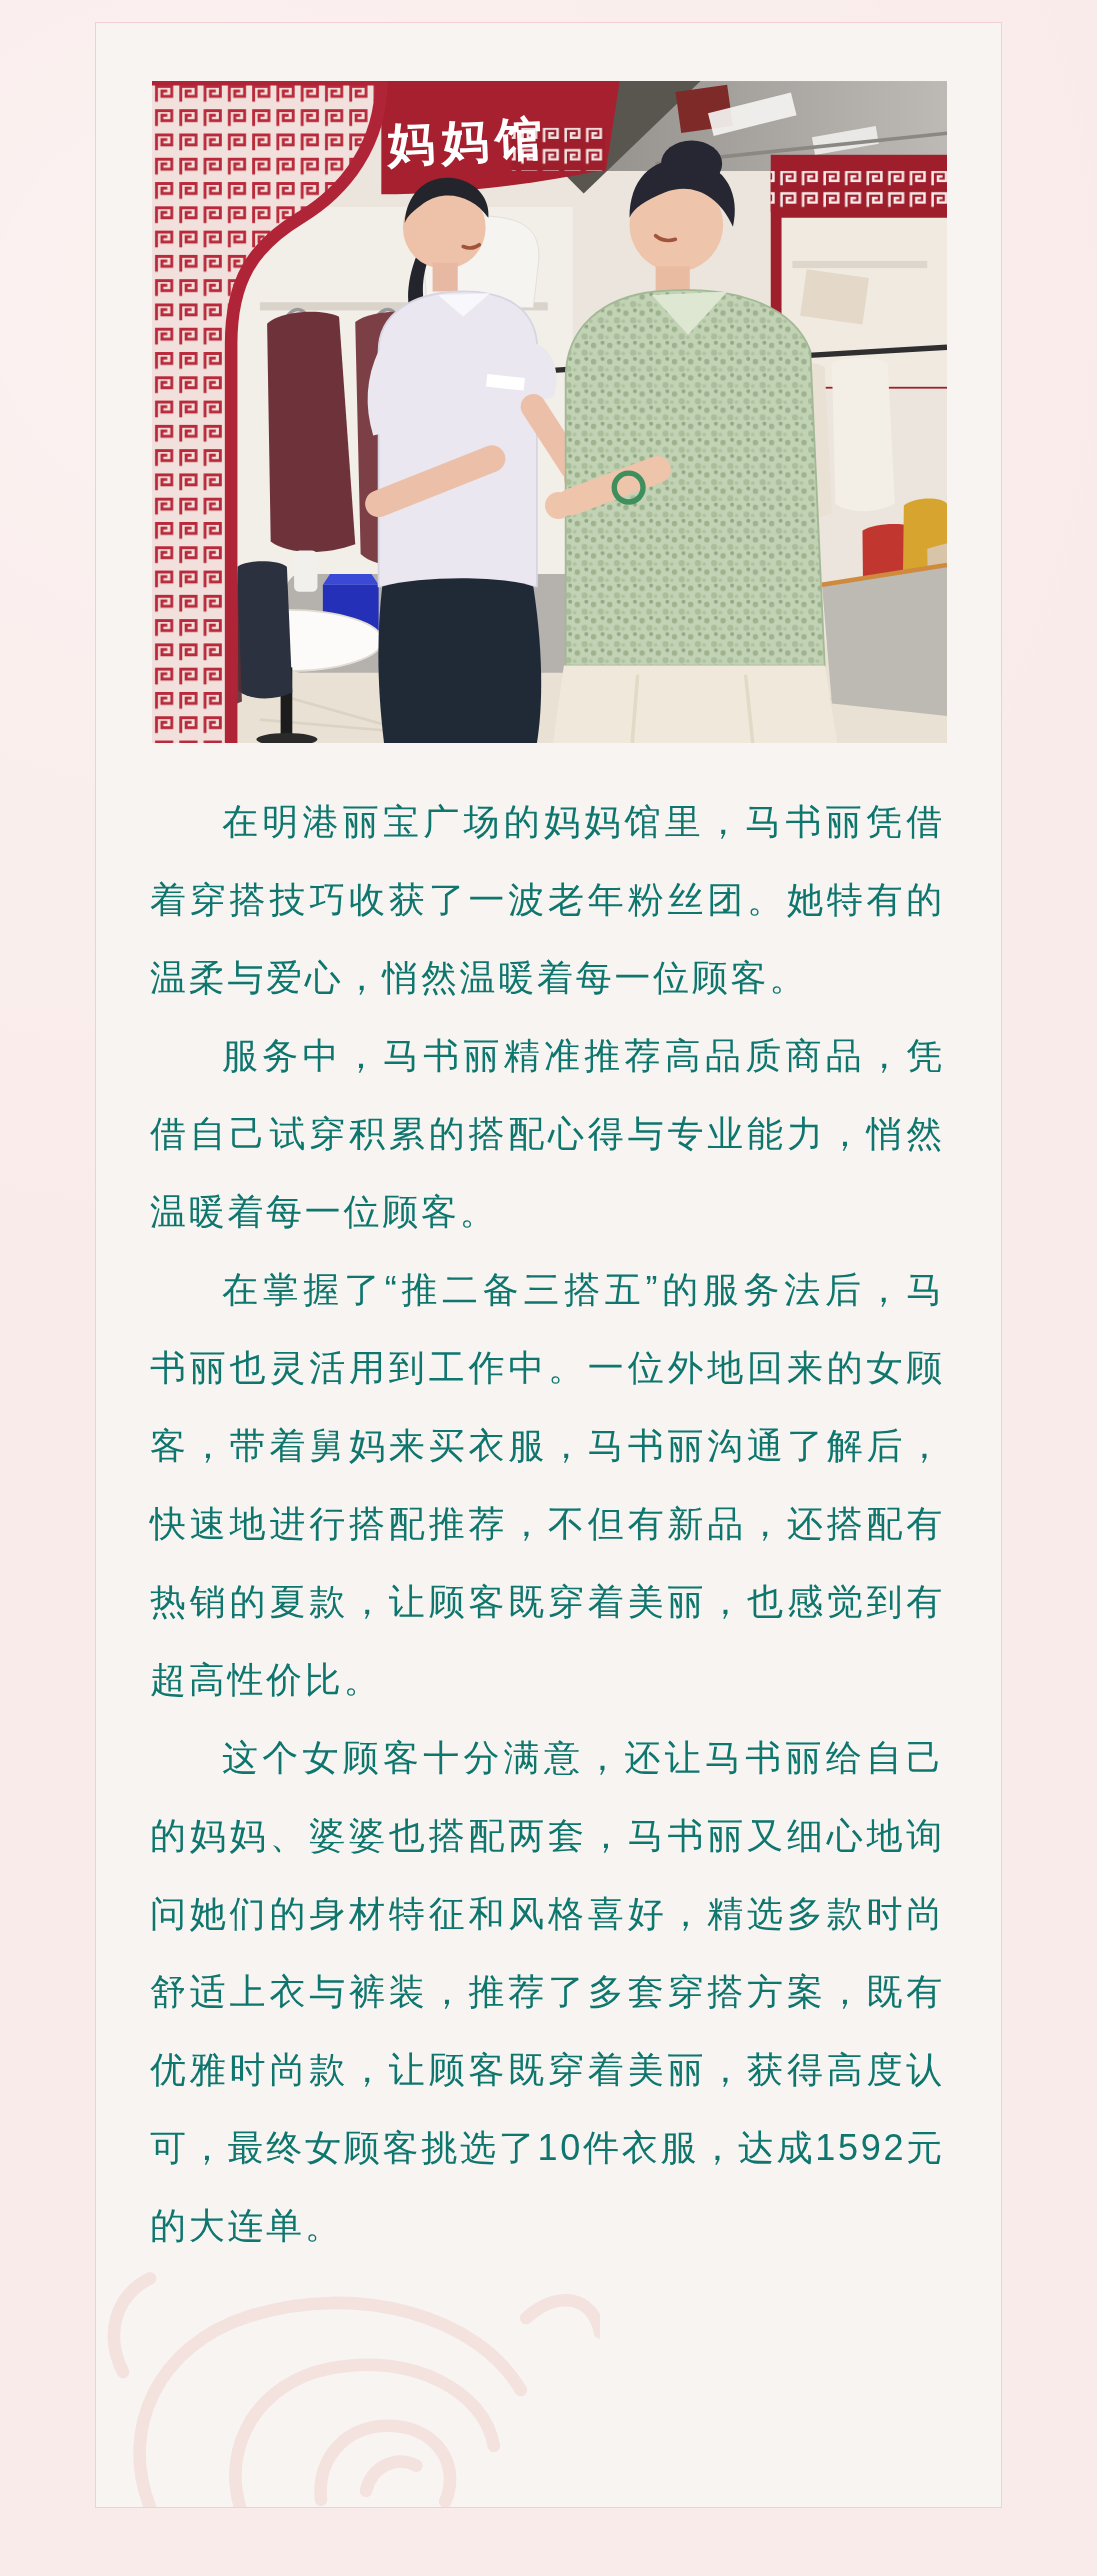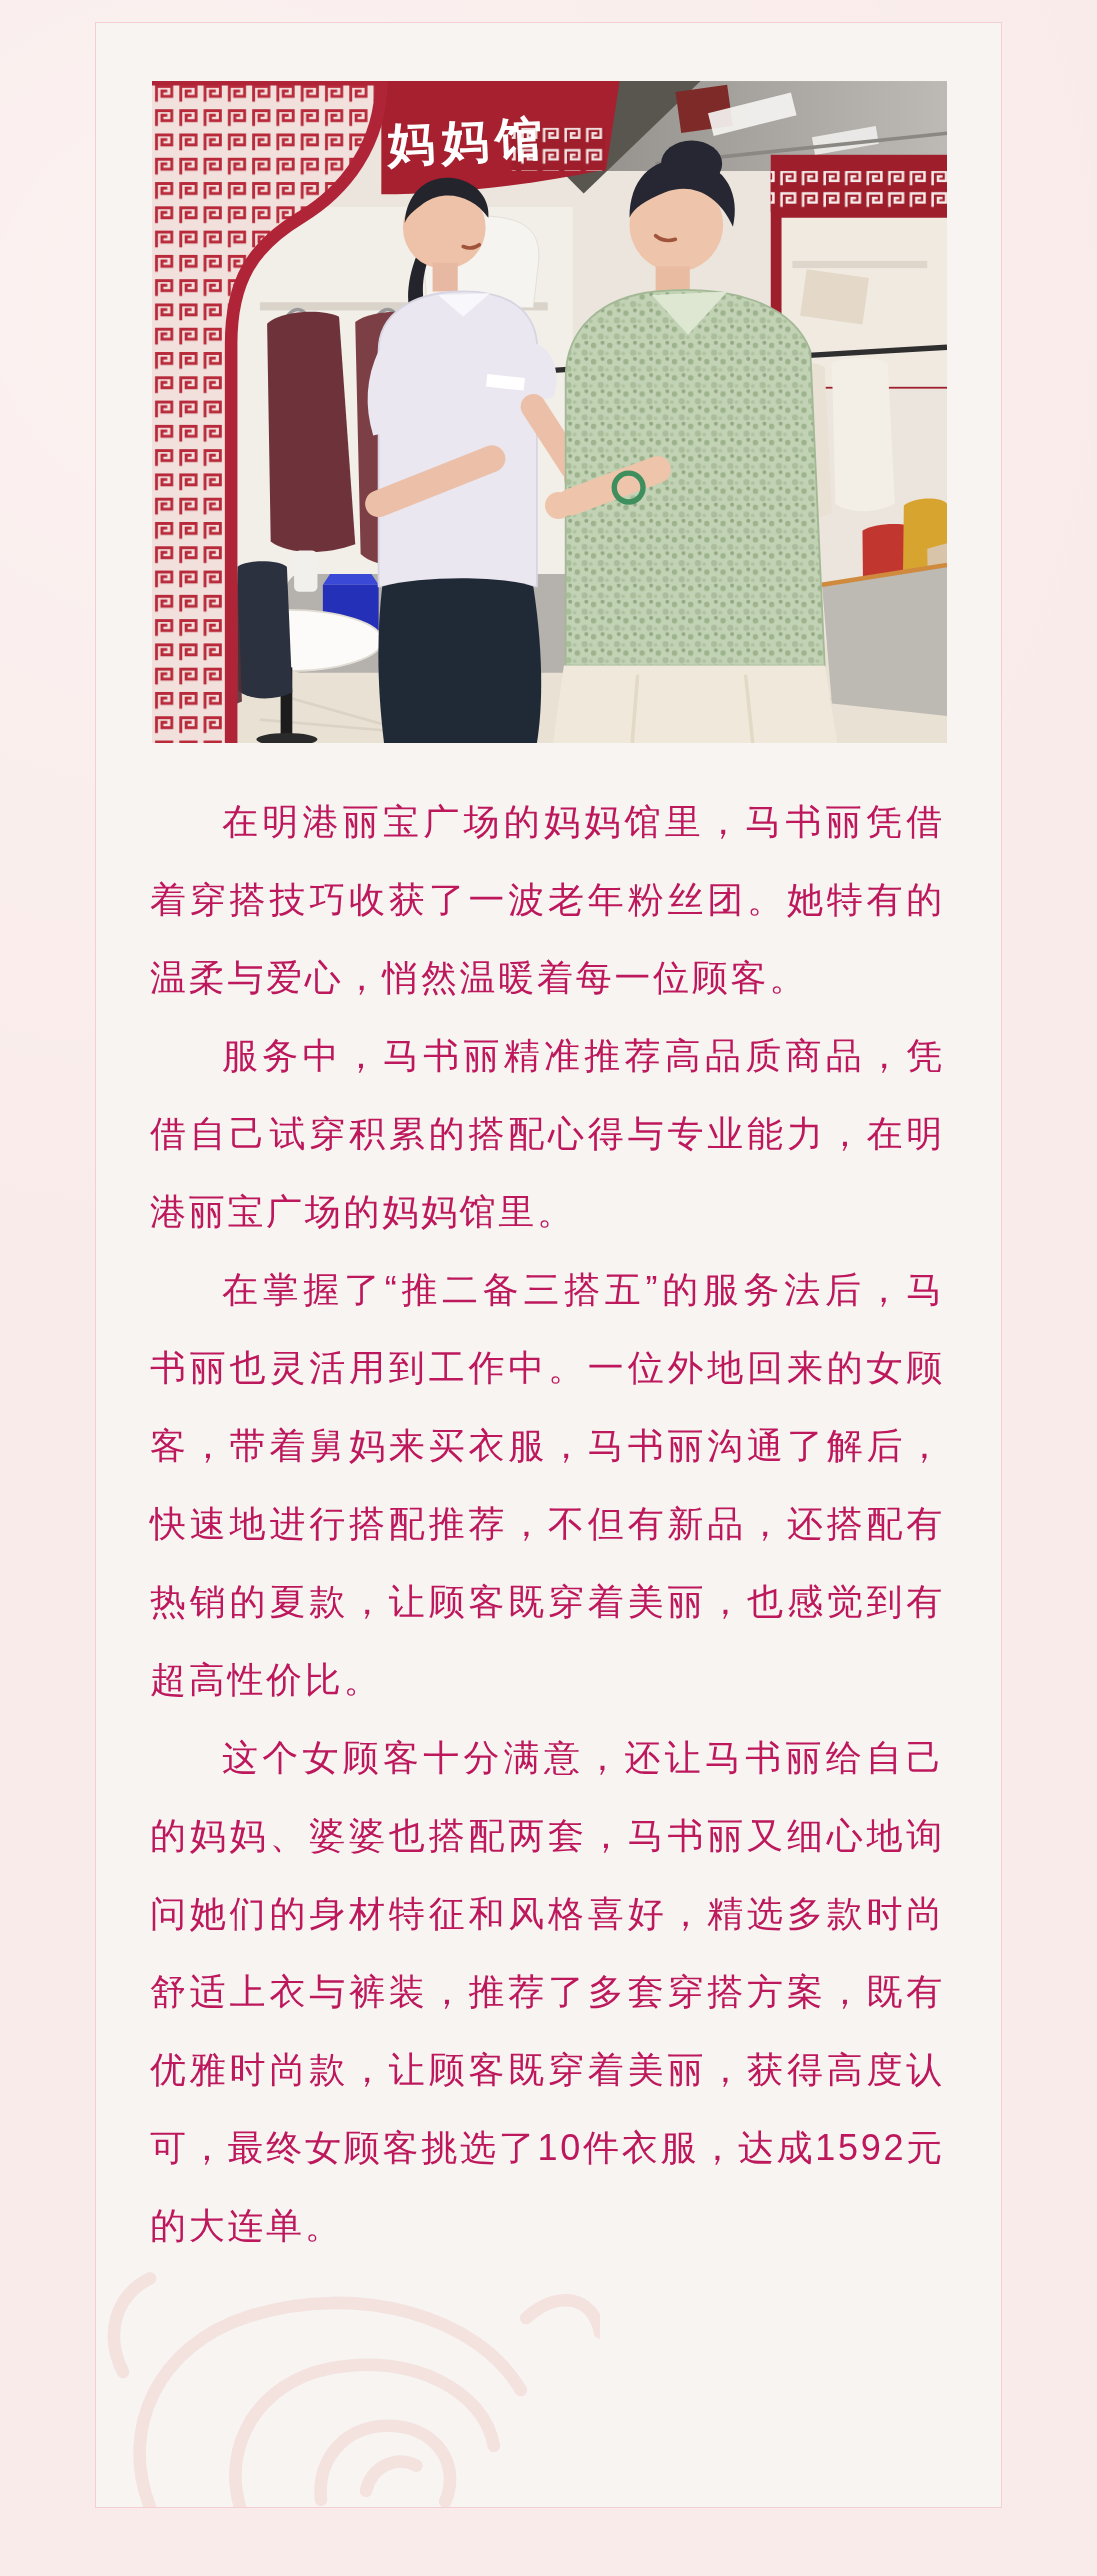--- a/index.html
+++ b/index.html
@@ -35,21 +35,21 @@
   .photo svg { display: block; }
   .article {
     position: absolute;
     left: 54px; top: 760px;
     width: 795px;
   }
   .article p {
     font-size: 36px;
     line-height: 78px;
     letter-spacing: 2.7px;
-    color: #be185d;
+    color: #0f766e;
     text-align: justify;
     text-indent: 2em;
     font-weight: 500;
   }
   .rose {
     position: absolute;
     left: 0; bottom: 0;
     pointer-events: none;
   }
 </style>
@@ -203,21 +203,21 @@
         <g>
           <path d="M0 0 H255 C255 70 215 122 165 152 C112 184 88 222 88 292 V736 H0 Z" fill="url(#meanderPink)"></path>
           <path d="M255 0 C255 70 215 122 165 152 C112 184 88 222 88 292 V736" fill="none" stroke="#b02437" stroke-width="14"></path>
           <path d="M0 0 H255" fill="none" stroke="#b02437" stroke-width="10"></path>
         </g>
       </svg>
     </div>
 
     <div class="article">
       <p>在明港丽宝广场的妈妈馆里，马书丽凭借着穿搭技巧收获了一波老年粉丝团。她特有的温柔与爱心，悄然温暖着每一位顾客。</p>
-      <p>服务中，马书丽精准推荐高品质商品，凭借自己试穿积累的搭配心得与专业能力，在明港丽宝广场的妈妈馆里。</p>
+      <p>服务中，马书丽精准推荐高品质商品，凭借自己试穿积累的搭配心得与专业能力，悄然温暖着每一位顾客。</p>
       <p>在掌握了“推二备三搭五”的服务法后，马书丽也灵活用到工作中。一位外地回来的女顾客，带着舅妈来买衣服，马书丽沟通了解后，快速地进行搭配推荐，不但有新品，还搭配有热销的夏款，让顾客既穿着美丽，也感觉到有超高性价比。</p>
       <p>这个女顾客十分满意，还让马书丽给自己的妈妈、婆婆也搭配两套，马书丽又细心地询问她们的身材特征和风格喜好，精选多款时尚舒适上衣与裤装，推荐了多套穿搭方案，既有优雅时尚款，让顾客既穿着美丽，获得高度认可，最终女顾客挑选了10件衣服，达成1592元的大连单。</p>
     </div>
 
     <svg class="rose" width="504" height="297" viewBox="0 0 560 330" xmlns="http://www.w3.org/2000/svg">
       <g fill="none" stroke="#f3dcd8" stroke-width="14" opacity="0.75" stroke-linecap="round">
         <path d="M60 330 C26 244 68 150 170 118 C292 80 424 118 472 200"></path>
         <path d="M160 330 C140 262 180 192 260 176 C352 158 432 202 442 262"></path>
         <path d="M250 322 C245 272 282 236 332 240 C384 245 404 288 388 324"></path>
         <path d="M300 312 C306 286 332 272 356 284"></path>

